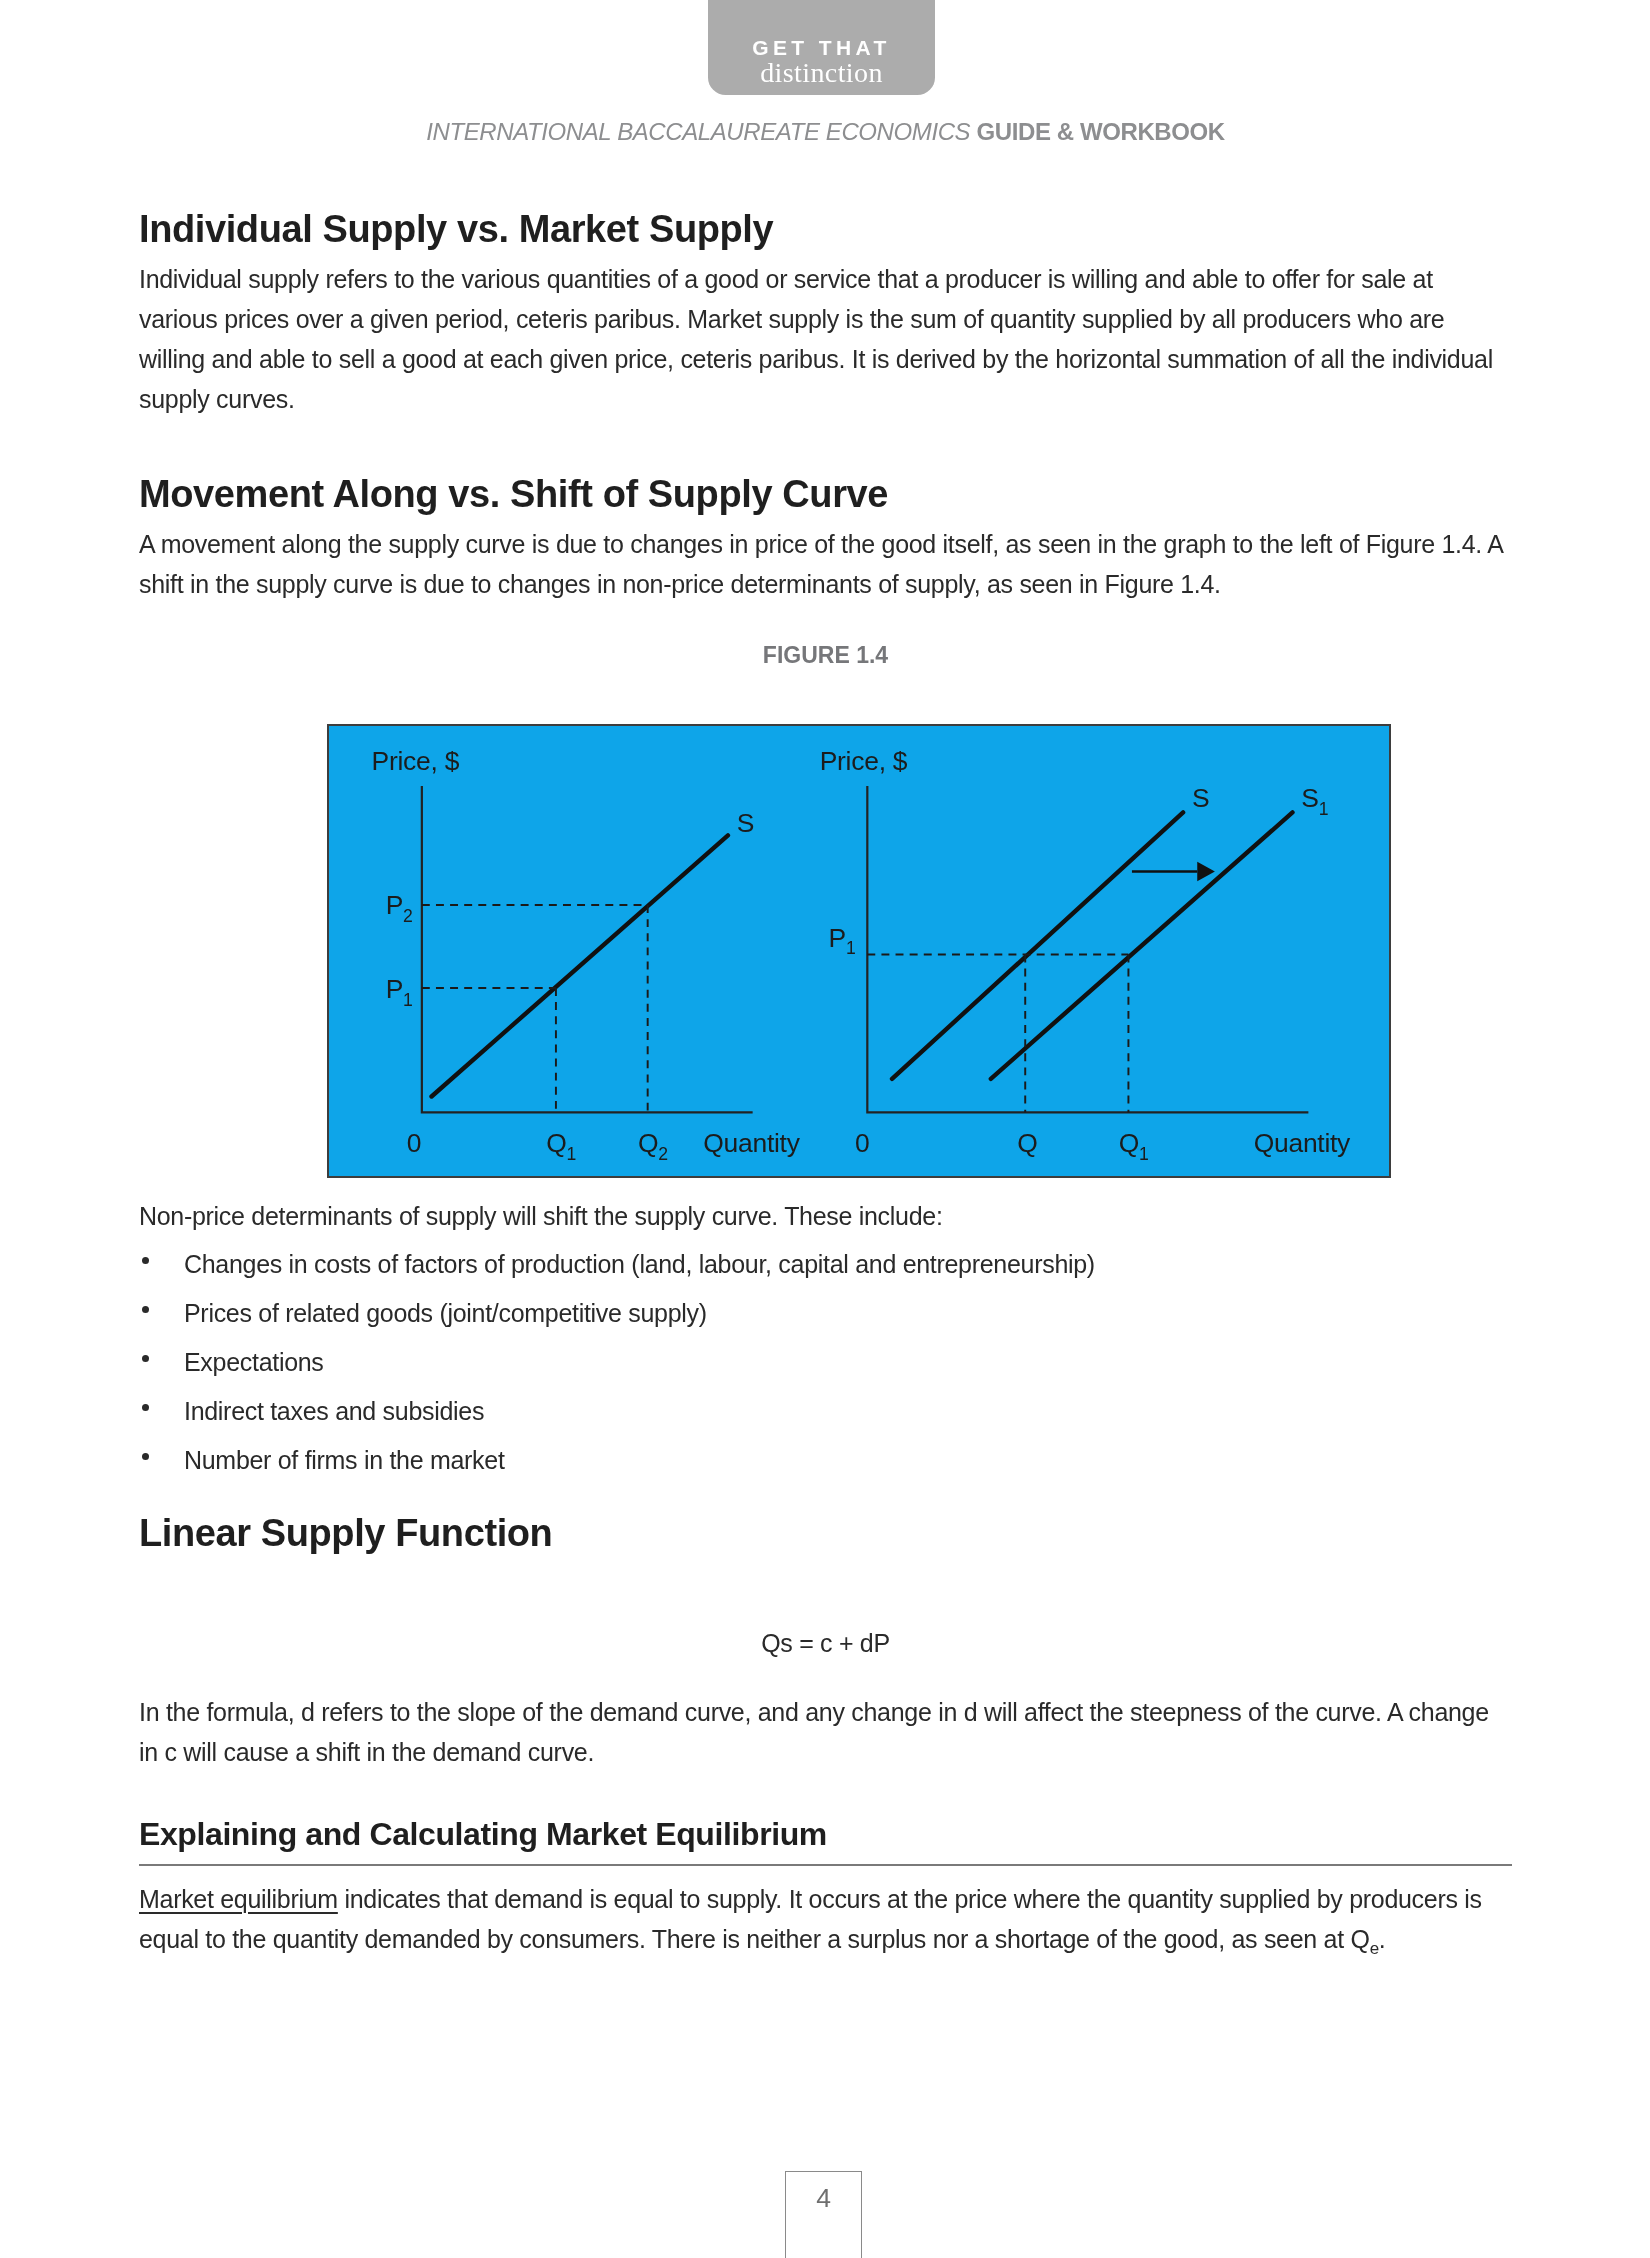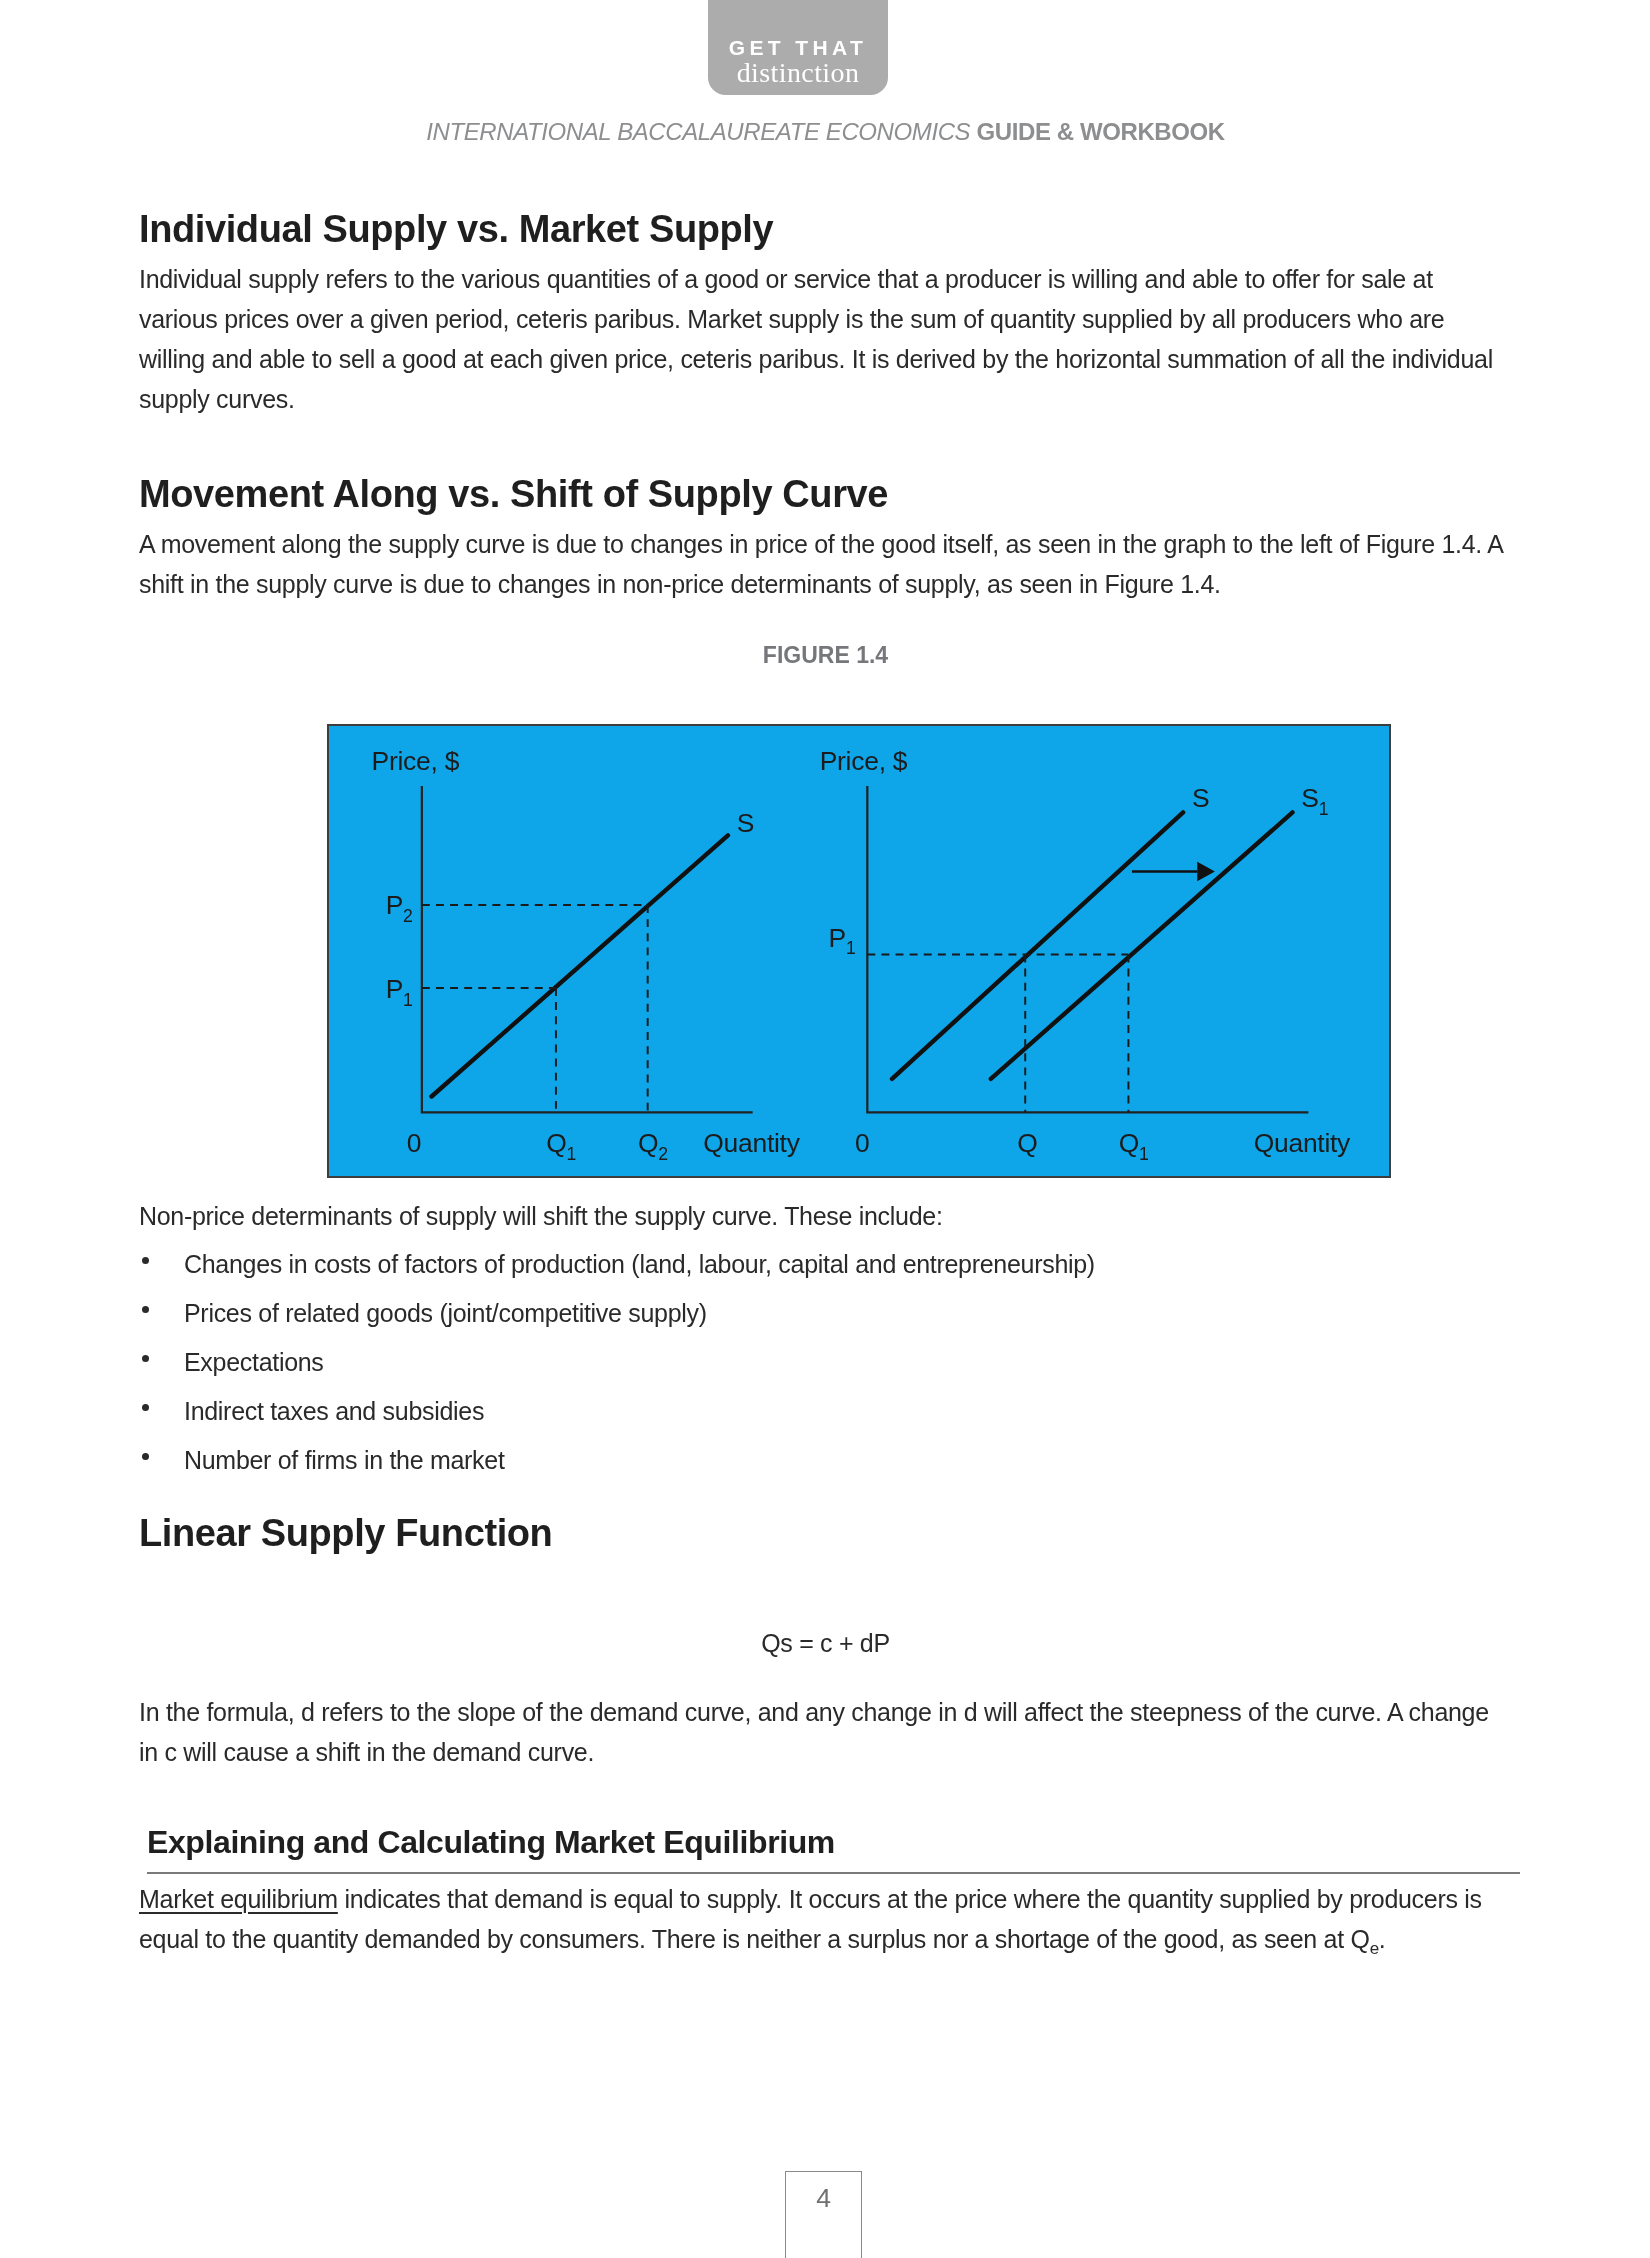--- a/index.html
+++ b/index.html
@@ -4,39 +4,39 @@
 <style>
   html,body{margin:0;padding:0;background:#e8e8e8;}
   .page{
     position:relative;width:1651px;height:2258px;background:#ffffff;
     margin:0 auto;overflow:hidden;
     font-family:"Liberation Sans","DejaVu Sans",sans-serif;
     color:#2a2a2a;letter-spacing:-0.3px;
   }
   
   .logo{
-    position:absolute;left:708px;top:0;width:180px;height:95px;
+    position:absolute;left:708px;top:0;width:227px;height:95px;
     background:#acacac;border-radius:0 0 17.6px 17.6px;
     display:flex;flex-direction:column;align-items:center;justify-content:flex-end;
     padding-bottom:8px;box-sizing:border-box;
   }
   .logo-top{color:#fff;font-weight:bold;font-size:21px;letter-spacing:4.4px;line-height:1;}
   .logo-bottom{color:#fff;font-family:"Liberation Serif","DejaVu Serif",serif;
     font-size:28px;line-height:1.05;letter-spacing:0.4px;}
   
   .header-title{
     position:absolute;left:0;top:118px;width:100%;text-align:center;
     font-size:24px;color:#8d8e90;letter-spacing:-0.4px;
   }
   .header-italic{font-style:italic;}
   .header-bold{font-weight:bold;}
   
   .content{position:absolute;left:139px;width:1373px;}
   h3.sec{font-size:38px;font-weight:bold;color:#1f1f1f;margin:0;letter-spacing:-0.4px;}
-  h2.sec-big{font-size:32px;font-weight:bold;color:#1f1f1f;margin:8px;letter-spacing:-0.4px;
+  h2.sec-big{font-size:32px;font-weight:bold;color:#1f1f1f;margin:0;letter-spacing:-0.4px;
     padding-bottom:10.6px;border-bottom:2.6px solid #7a7a7a;}
   p.body{font-size:25px;line-height:40px;margin:0;}
   .h-individual{top:208px;}
   .p-individual{top:259px;}
   .h-movement{top:473px;}
   .p-movement{top:524px;}
   .fig-caption{
     position:absolute;left:0;top:642px;width:100%;text-align:center;
     font-size:23px;font-weight:bold;color:#76777a;letter-spacing:0;
   }

